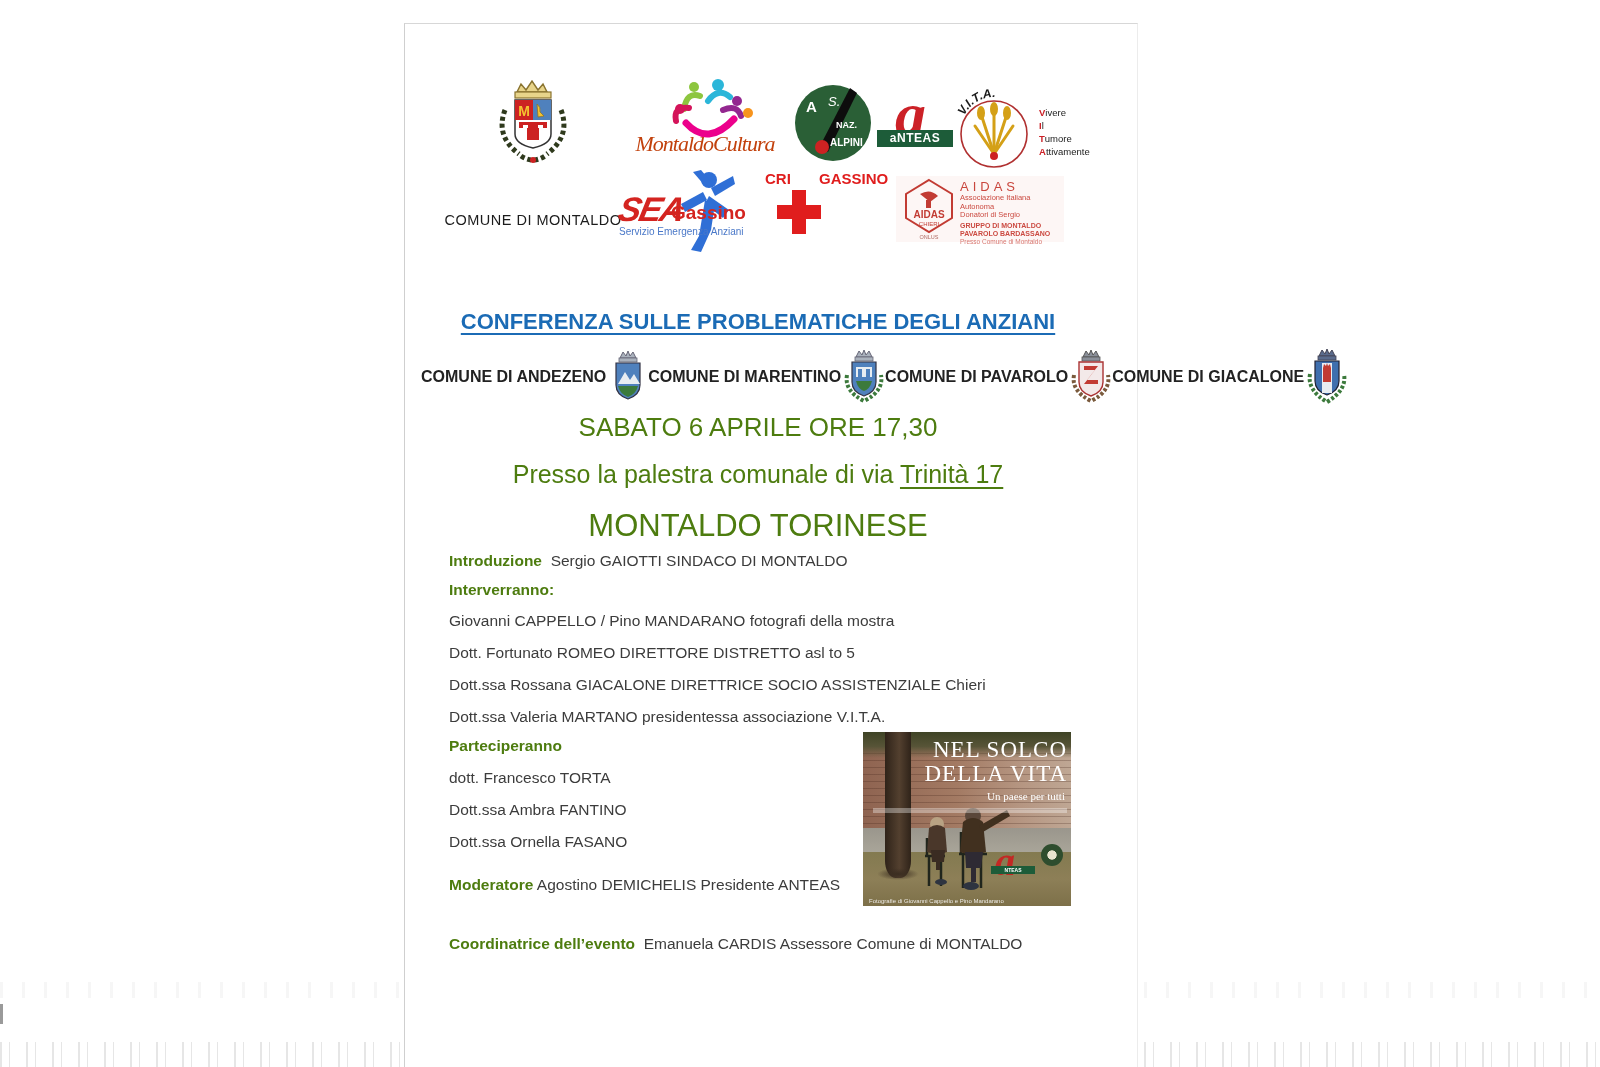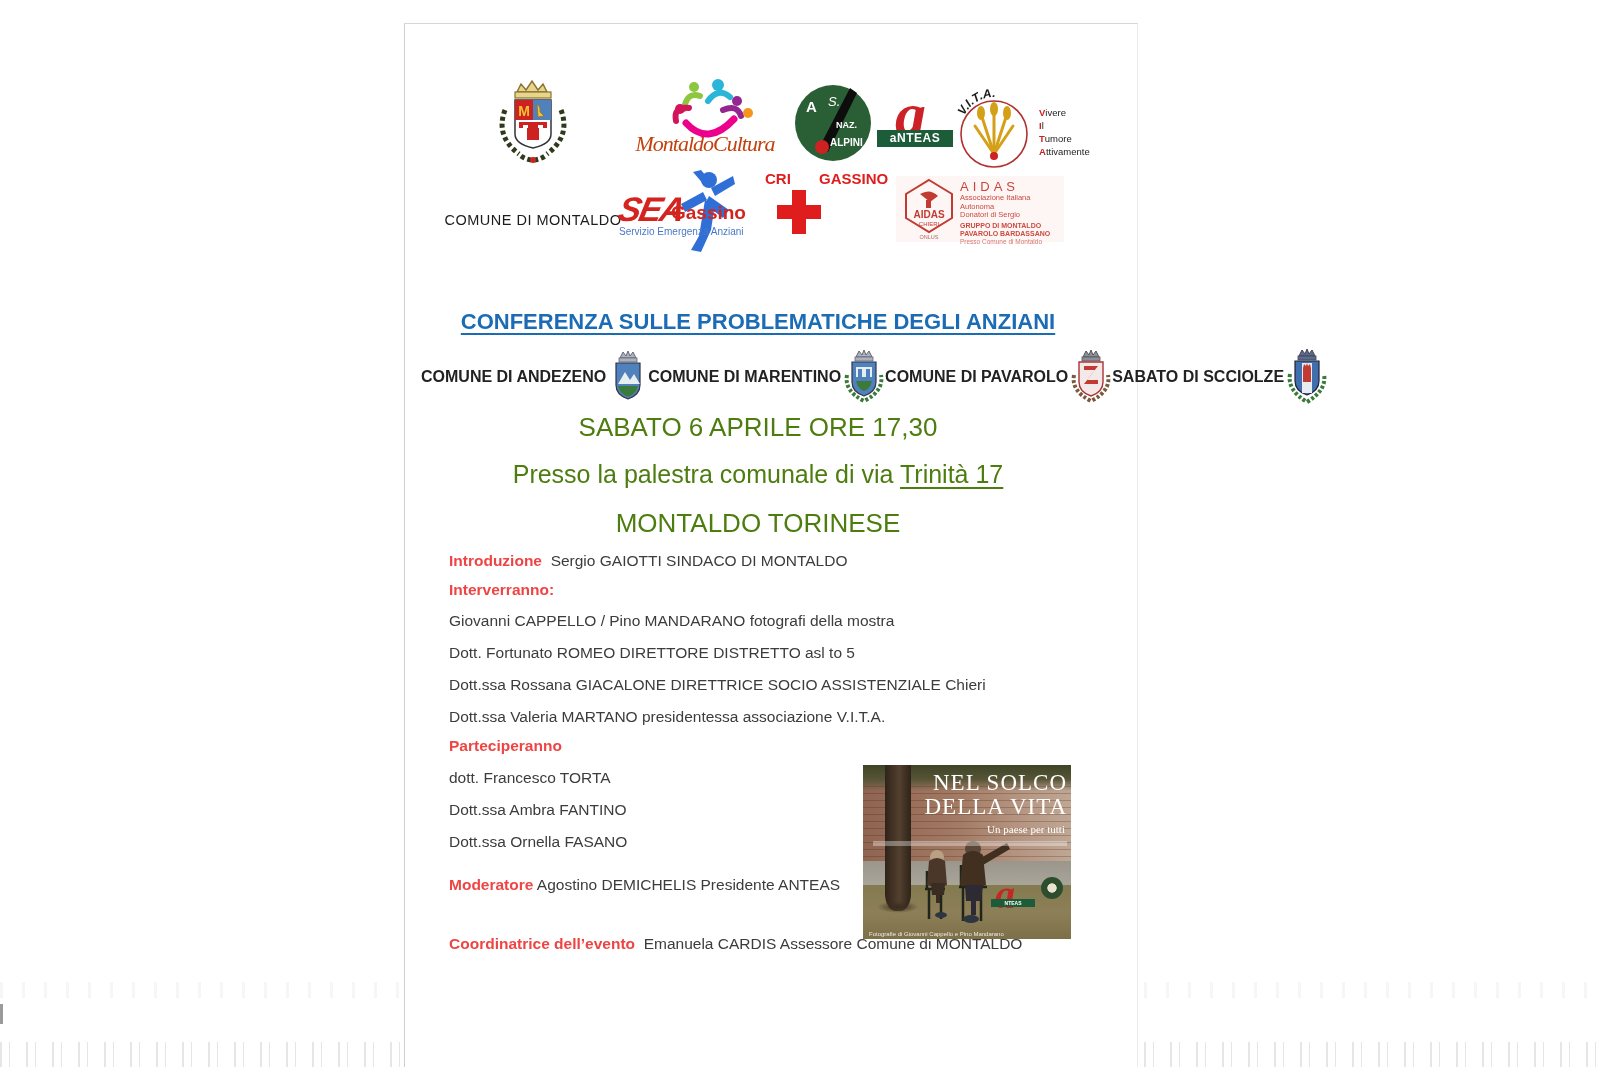--- a/index.html
+++ b/index.html
@@ -36,24 +36,24 @@
   .hzone{position:absolute;left:0;width:706px;text-align:center;}
   .blue-h{color:#1b6bb5;font-weight:bold;text-decoration:underline;text-underline-offset:4px;}
   .red-h{color:#4d7c0f;font-weight:normal;}
   
   .comuni-row{position:absolute;left:16px;top:325px;width:676px;height:56px;display:flex;
         align-items:center;justify-content:space-between;}
   .comune-item{display:flex;align-items:center;gap:2px;}
   .comune-label{font-size:16px;font-weight:bold;color:#222;white-space:nowrap;}
   
   .pline{position:absolute;left:44px;font-size:15.5px;color:#3c3c3c;white-space:nowrap;}
-  .rlabel{color:#ef4444;font-weight:bold;}
+  .rlabel{color:#4d7c0f;font-weight:bold;}
   
   .poster{position:absolute;left:458px;top:708px;width:208px;height:174px;overflow:hidden;
-        background:#9a7a60;margin-top:33px;}
+        background:#9a7a60;}
   .poster .foliage{position:absolute;left:0;top:0;width:208px;height:26px;
         background:linear-gradient(180deg,#3f4426 0%,#575437 55%,rgba(90,84,55,0) 100%);}
   .poster .wall{position:absolute;left:0;top:0;width:208px;height:98px;
         background:linear-gradient(90deg,#8f6451 0%,#a37a63 45%,#b59581 75%,#bfa794 100%);}
   .poster .wall:after{content:"";position:absolute;inset:0;
         background:repeating-linear-gradient(180deg,rgba(60,30,20,.25) 0 1px,transparent 1px 7px);}
   .poster .road{position:absolute;left:0;top:96px;width:208px;height:26px;
         background:linear-gradient(180deg,#9a968c 0%,#aaa69a 100%);}
   .poster .grass{position:absolute;left:0;top:120px;width:208px;height:54px;
         background:linear-gradient(180deg,#837a50 0%,#8d7f57 50%,#7d7049 100%);}
@@ -257,35 +257,35 @@
         <span class="comune-label">COMUNE DI PAVAROLO</span>
         <svg width="42" height="56" viewBox="0 0 42 56">
           <path d="M13,8 l3,-6 3,4 2,-5 2,5 3,-4 3,6 z" fill="#8a8f99" stroke="#555" stroke-width="1"></path>
           <rect x="12" y="8" width="18" height="4" fill="#8a8f99" stroke="#555" stroke-width=".8"></rect>
           <path d="M9,13 h24 v20 q0,10 -12,14 q-12,-4 -12,-14 z" fill="#f3e9e9" stroke="#a33" stroke-width="1.4"></path>
           <path d="M14,17 h14 l-11,14 h11 v4 h-14 l11,-14 h-11 z" fill="#c23b33"></path>
           <path d="M4,26 q-3,16 17,26 q20,-10 17,-26" fill="none" stroke="#7a5a3c" stroke-width="4" stroke-dasharray="3 2"></path>
         </svg>
       </div>
       <div class="comune-item">
-        <span class="comune-label">SABATO DI SCCIOLZE</span>
+        <span class="comune-label">COMUNE DI GIACALONE</span>
         <svg width="42" height="58" viewBox="0 0 42 58">
           <path d="M13,8 l3,-6 3,4 2,-5 2,5 3,-4 3,6 z" fill="#5a6b8c" stroke="#445" stroke-width="1"></path>
           <rect x="12" y="8" width="18" height="4" fill="#5a6b8c" stroke="#445" stroke-width=".8"></rect>
           <path d="M9,13 h24 v20 q0,10 -12,14 q-12,-4 -12,-14 z" fill="#3f6fae" stroke="#223" stroke-width="1.2"></path>
           <rect x="16" y="15" width="10" height="30" fill="#e8edf2"></rect>
           <path d="M17,20 h8 v14 h-8 z M17,20 l1,-4 2,2 1,-3 1,3 2,-2 1,4" fill="#c23b33"></path>
           <path d="M4,26 q-3,16 17,28 q20,-12 17,-28" fill="none" stroke="#3c7a3c" stroke-width="4" stroke-dasharray="3 2"></path>
         </svg>
       </div>
     </div>
 
     <div class="hzone red-h" style="top:388px;font-size:26px;">SABATO 6 APRILE ORE  17,30</div>
     <div class="hzone red-h" style="top:436px;font-size:25px;"><span>Presso la palestra comunale di via </span><span style="text-decoration:underline;text-underline-offset:4px;">Trinità 17</span></div>
-    <div class="hzone red-h" style="top:484px;font-size:26px;">MONTALDO TORINESE</div>
+    <div class="hzone red-h" style="top:484px;font-size:31px;">MONTALDO TORINESE</div>
 
     <div class="pline" style="top:528px;"><span class="rlabel">Introduzione</span>&nbsp; <span>Sergio GAIOTTI SINDACO DI MONTALDO</span></div>
     <div class="pline rlabel" style="top:557px;">Interverranno:</div>
     <div class="pline" style="top:588px;">Giovanni CAPPELLO  / Pino MANDARANO fotografi della mostra</div>
     <div class="pline" style="top:620px;">Dott. Fortunato ROMEO DIRETTORE DISTRETTO asl to 5</div>
     <div class="pline" style="top:652px;">Dott.ssa Rossana GIACALONE DIRETTRICE SOCIO ASSISTENZIALE Chieri</div>
     <div class="pline" style="top:684px;">Dott.ssa Valeria MARTANO presidentessa associazione V.I.T.A.</div>
     <div class="pline rlabel" style="top:713px;">Parteciperanno</div>
     <div class="pline" style="top:745px;">dott. Francesco TORTA</div>
     <div class="pline" style="top:777px;">Dott.ssa Ambra FANTINO</div>

